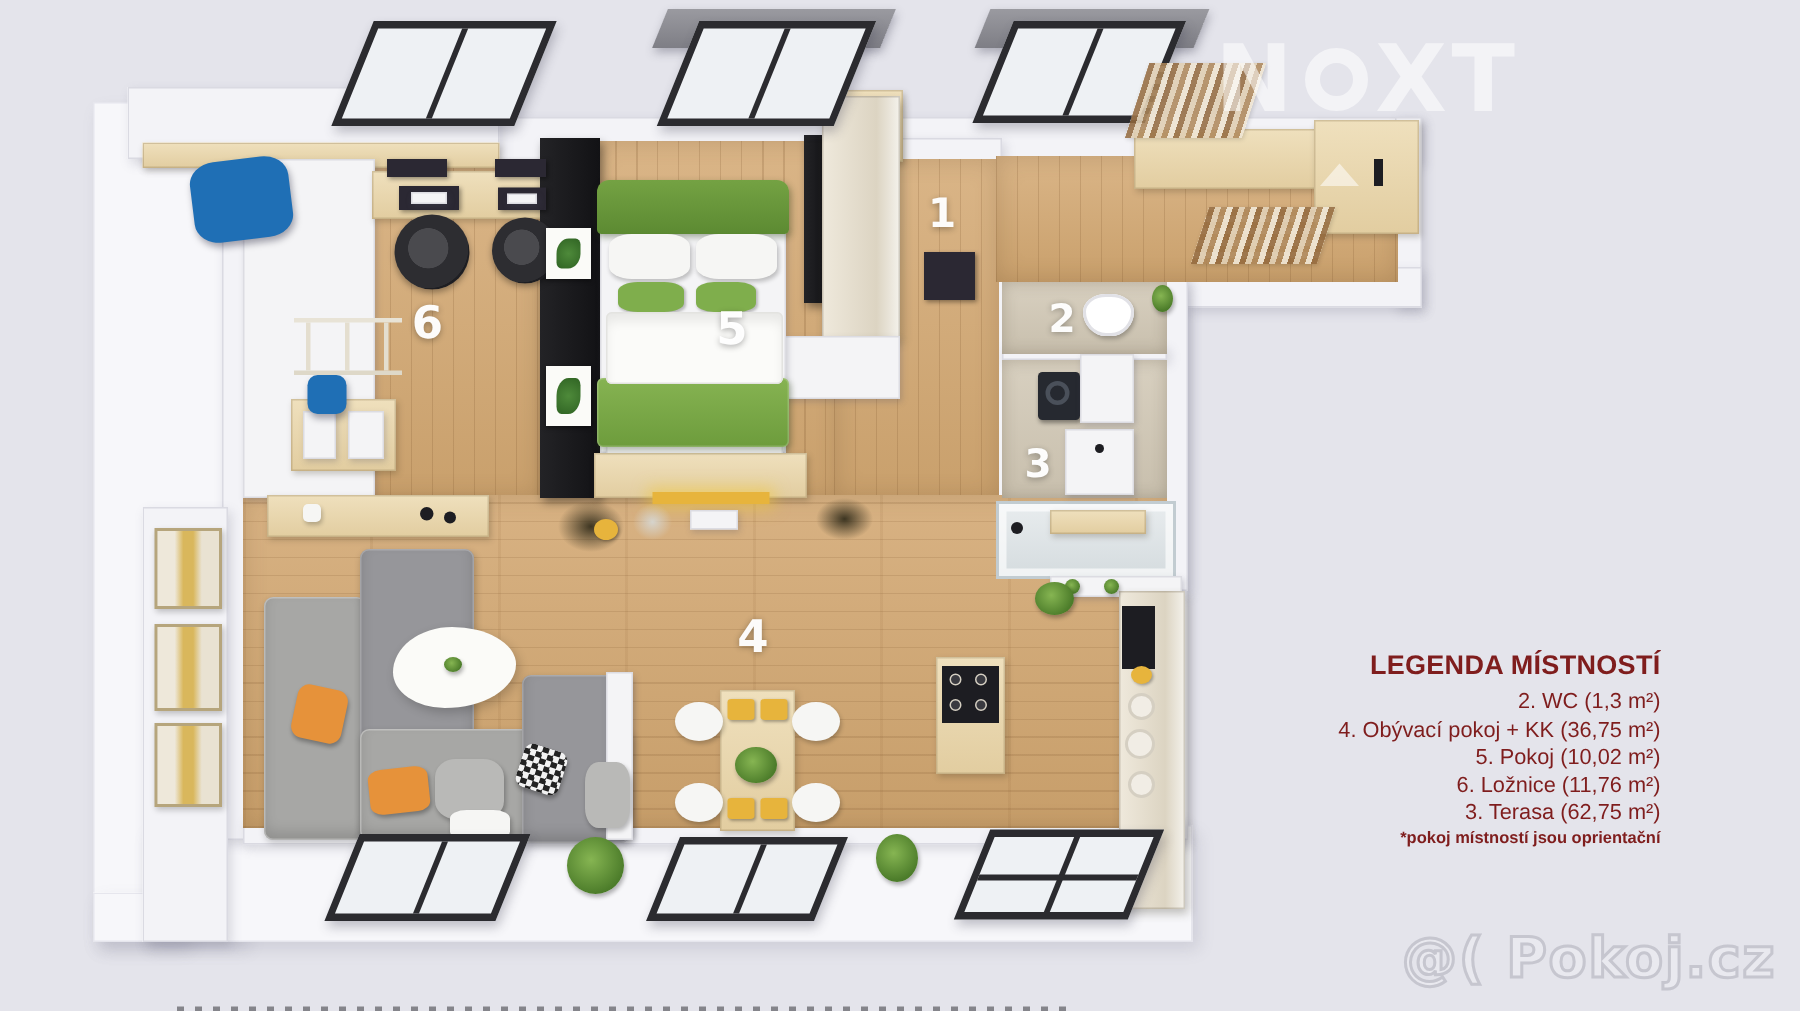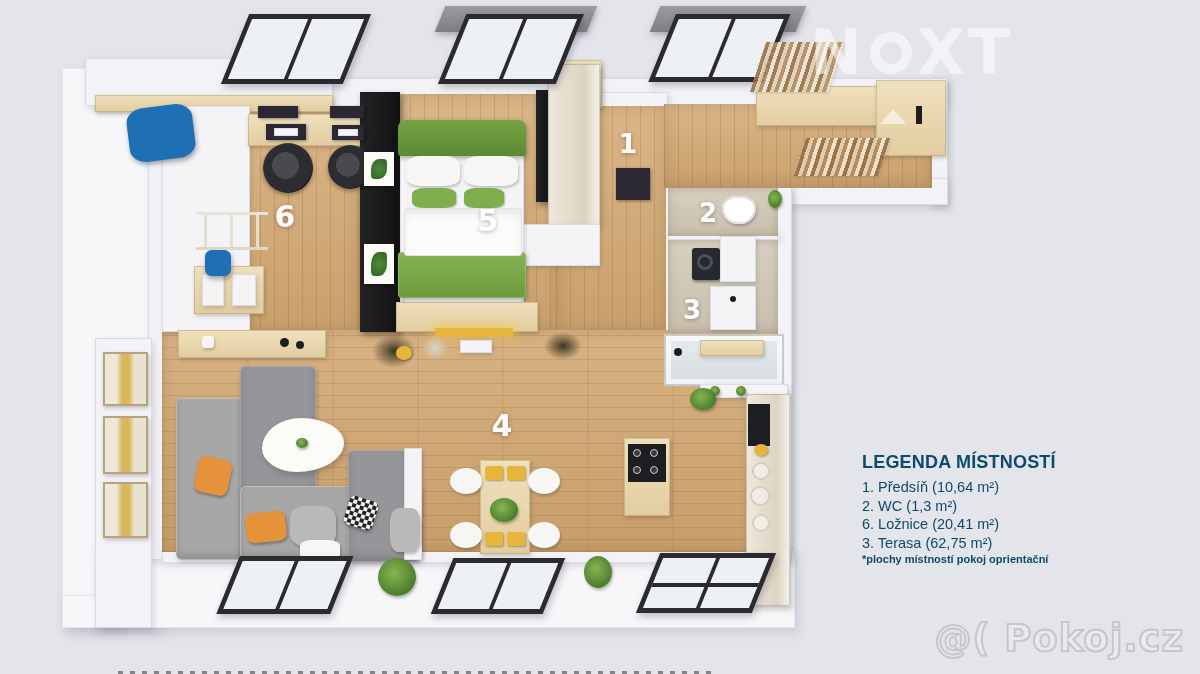--- a/index.html
+++ b/index.html
@@ -80,21 +80,21 @@
   .win{background:var(--glass,#eef1f4);border:5px solid var(--window-frame,#2b2b2f);
        transform:skewX(-22deg);box-shadow:3px 4px 7px rgba(60,60,80,.3);z-index:5;}
   .win .vbar{position:absolute;top:0;left:50%;width:4px;height:100%;background:var(--window-frame,#2b2b2f);}
   .win .hbar{position:absolute;left:0;top:50%;width:100%;height:4px;background:var(--window-frame,#2b2b2f);}
   .canopy{background:linear-gradient(180deg,#9a9aa0,#7e7e85);transform:skewX(-22deg);
           box-shadow:2px 3px 6px rgba(60,60,80,.35);z-index:4;}
 
   
   .label{color:rgba(255,255,255,.97);font-family:"DejaVu Sans",sans-serif;font-weight:600;
          text-shadow:0 1px 4px rgba(0,0,0,.3);transform:translate(-50%,-50%);z-index:6;}
-  #legend{left:862px;top:452px;width:245px;color:#0c4a6e;z-index:7;}
+  #legend{left:862px;top:433px;width:245px;color:#7f1d1d;z-index:7;text-align:right;}
   #legend *{position:static;}
   #legend .title{font-size:18px;font-weight:800;letter-spacing:.2px;margin-bottom:5px;display:block;}
   #legend .row{display:block;font-size:14.5px;line-height:18.6px;font-weight:500;}
   #legend .foot{display:block;font-size:11px;font-weight:700;margin-top:1px;}
 
   #brand{left:810px;top:22px;display:flex;align-items:center;z-index:7;
          color:rgba(255,255,255,.55);font-family:"DejaVu Sans",sans-serif;
          font-weight:900;font-size:62px;letter-spacing:3px;line-height:1;}
   #brand span{position:static;}
   .brand-circle{position:relative!important;width:42px;height:42px;border:10px solid rgba(255,255,255,.55);
@@ -289,25 +289,26 @@
 
   <span class="label" style="left:628px;top:143px;font-size:27px;">1</span>
   <span class="label" style="left:708px;top:213px;font-size:26px;">2</span>
   <span class="label" style="left:692px;top:310px;font-size:26px;">3</span>
   <span class="label" style="left:502px;top:425px;font-size:30px;">4</span>
   <span class="label" style="left:488px;top:220px;font-size:30px;">5</span>
   <span class="label" style="left:285px;top:216px;font-size:30px;">6</span>
 
   <div id="legend">
     <span class="title">LEGENDA MÍSTNOSTÍ</span>
-    <span class="row">1. Předsíň  (10,64 m²)</span>
     <span class="row">2. WC (1,3 m²)</span>
-    <span class="row">6. Ložnice (20,41 m²)</span>
+    <span class="row">4. Obývací pokoj  + KK (36,75 m²)</span>
+    <span class="row">5. Pokoj (10,02 m²)</span>
+    <span class="row">6. Ložnice (11,76 m²)</span>
     <span class="row">3. Terasa (62,75 m²)</span>
-    <span class="foot">*plochy místností pokoj oprientační</span>
+    <span class="foot">*pokoj místností jsou oprientační</span>
   </div>
 
   <div id="brand">
     <span>N</span>
     <span class="brand-circle"><span class="brand-caret"></span><span class="diag"></span></span>
     <span>XT</span>
   </div>
   <div id="site-mark">@( Pokoj.cz</div>
   <div id="bottom-crop"></div>
 

